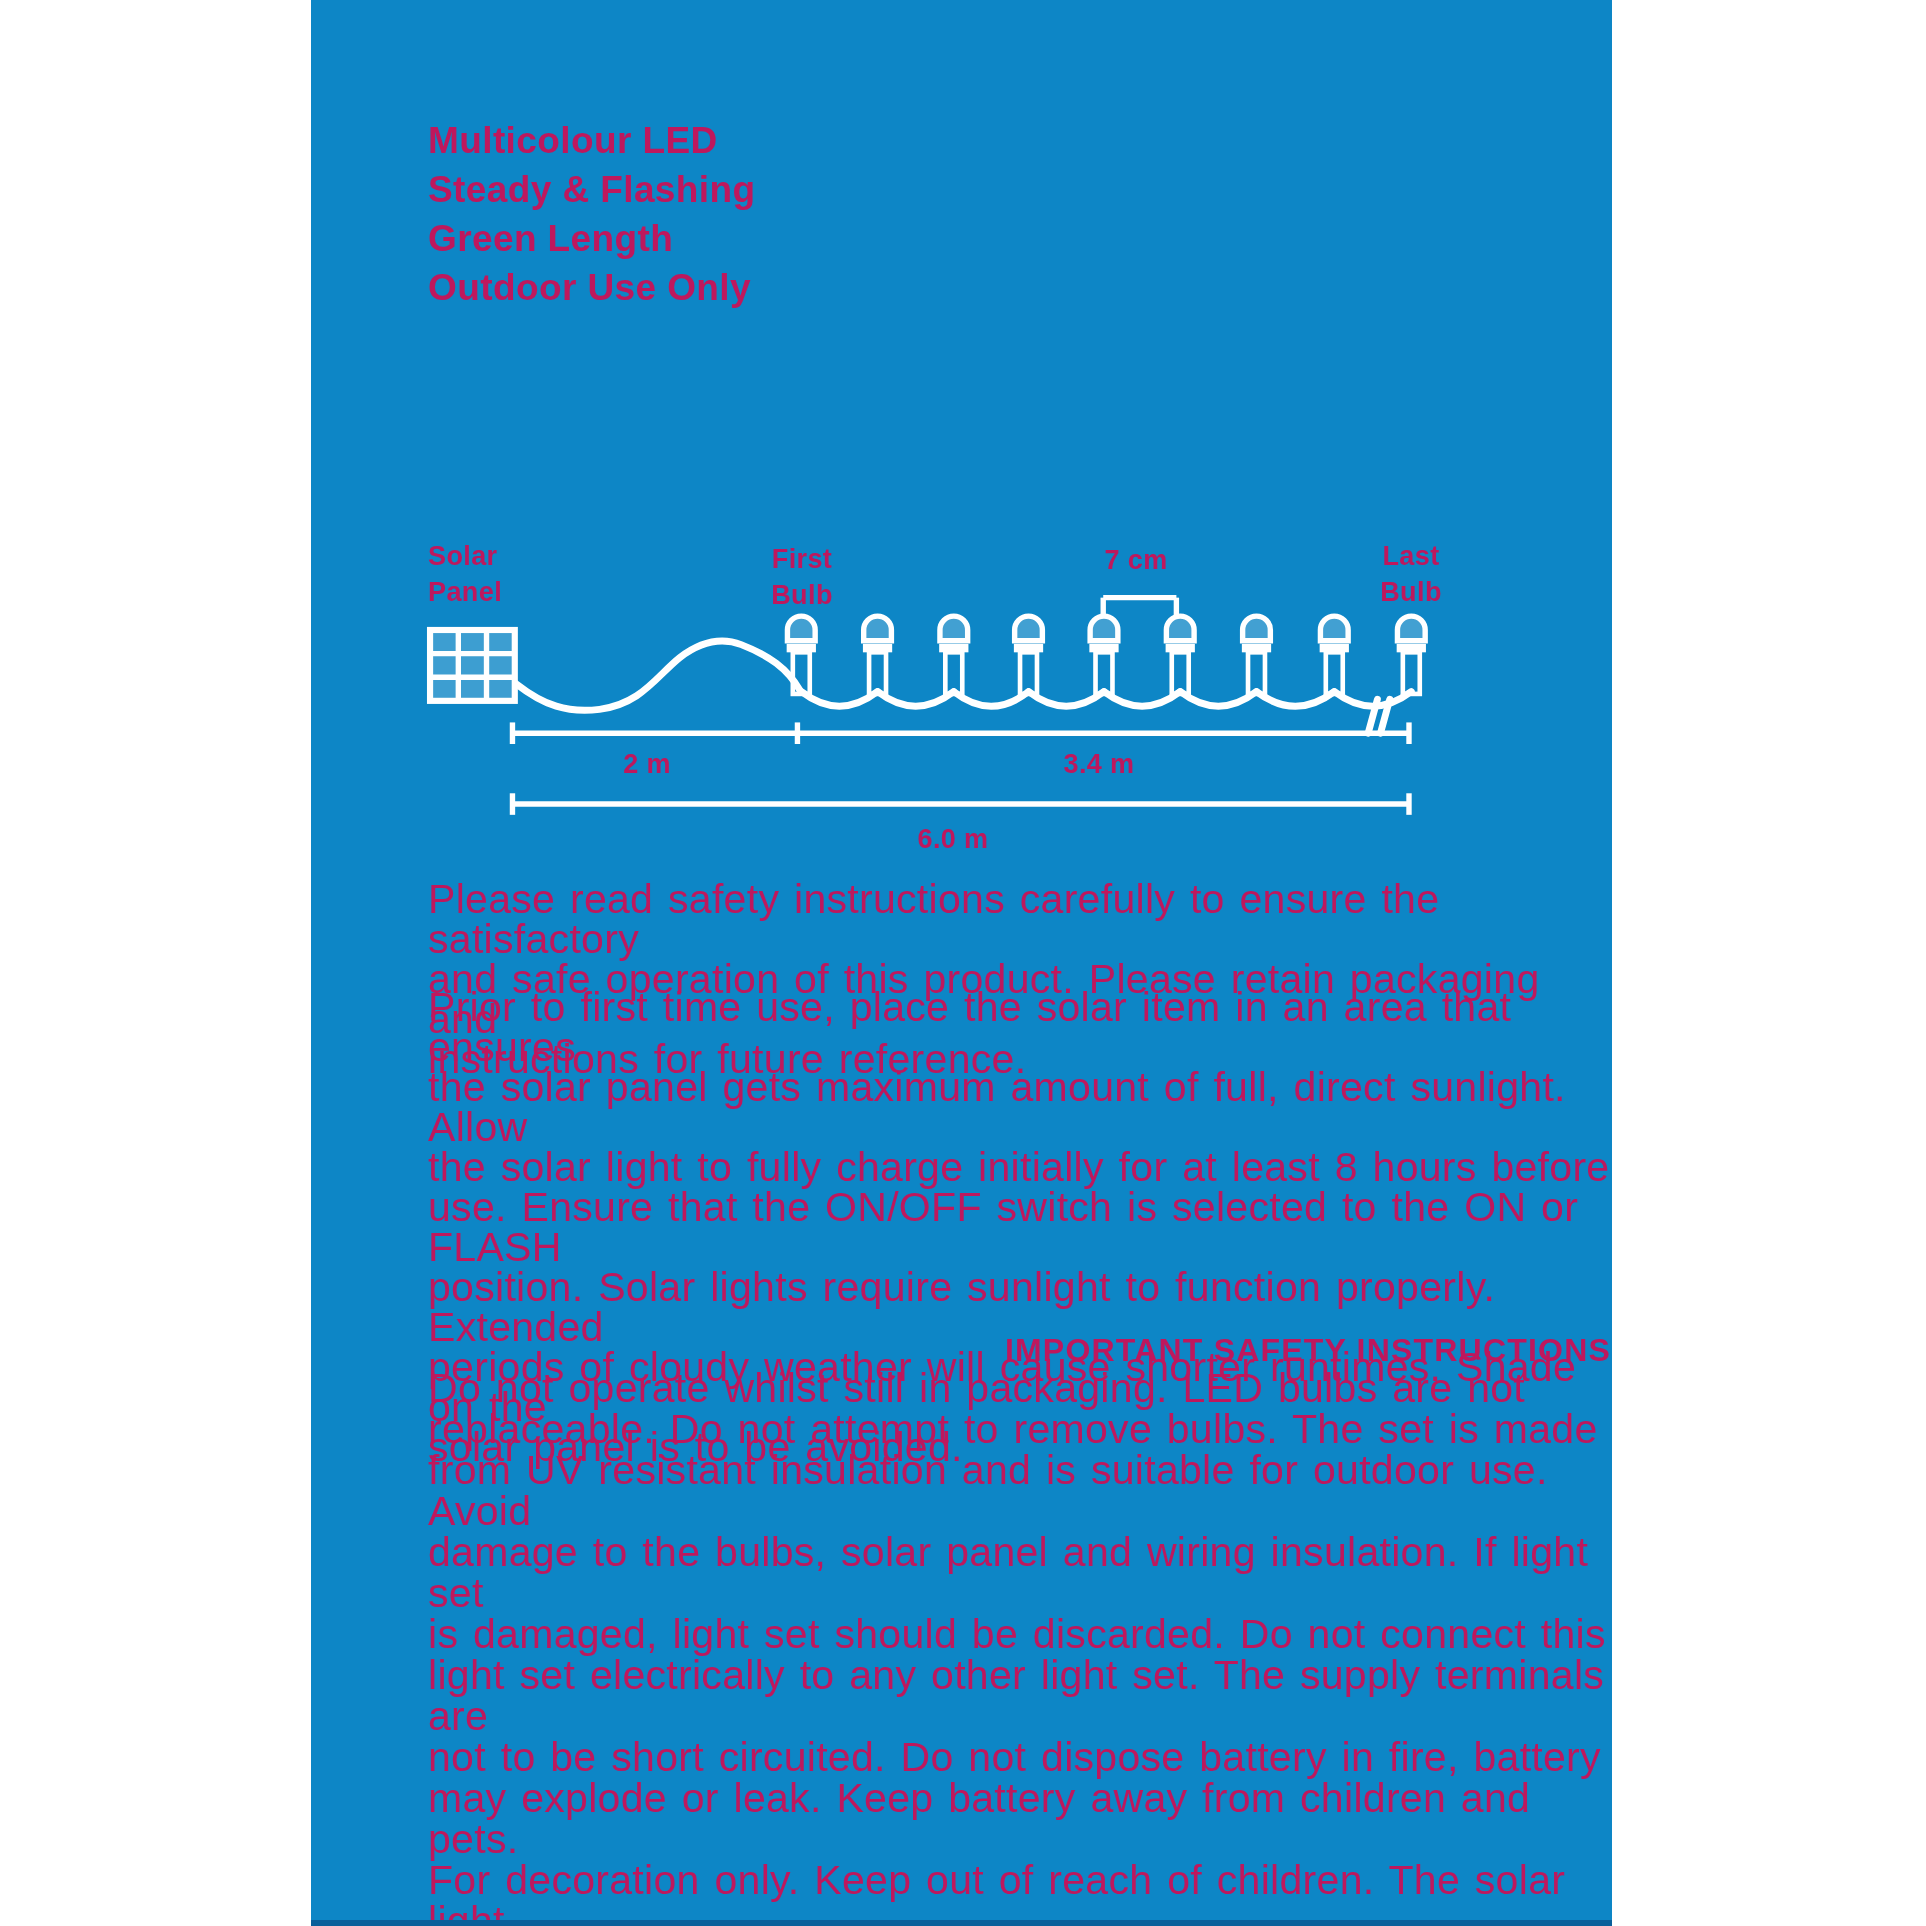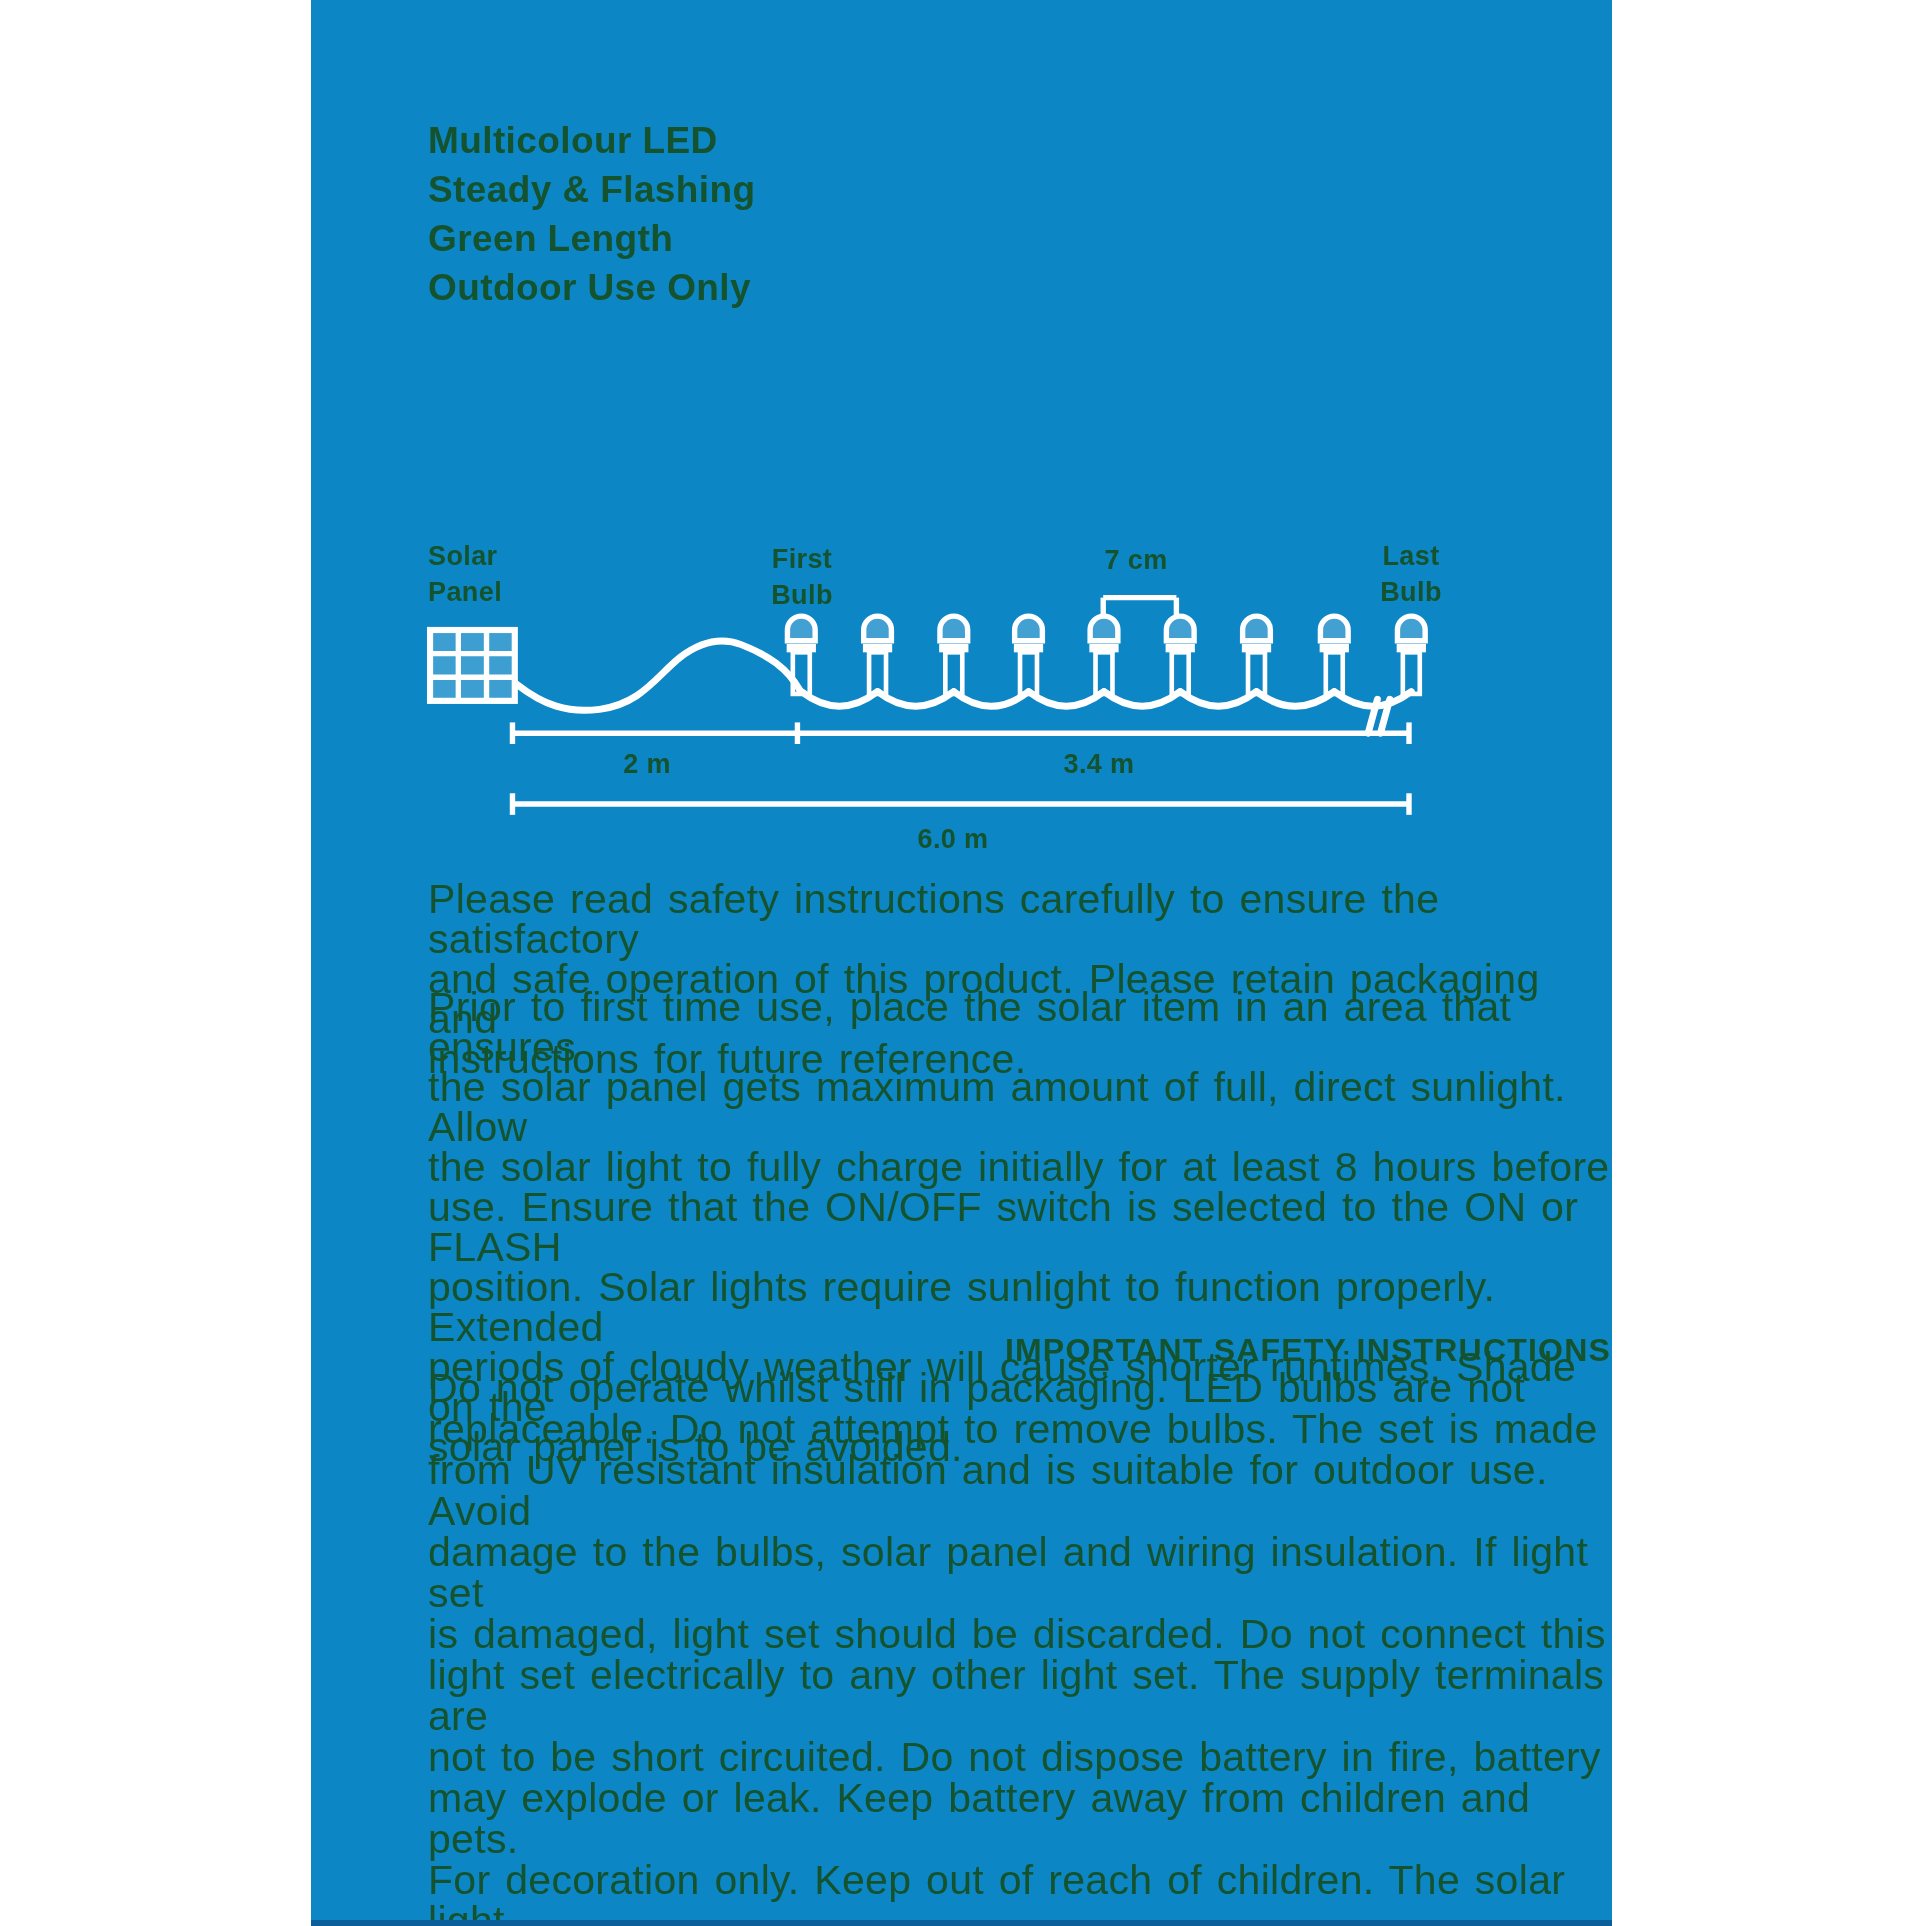--- a/index.html
+++ b/index.html
@@ -8,21 +8,21 @@
     font-family:"Liberation Sans", sans-serif;overflow:hidden;
   }
   .panel{
     position:absolute;left:311px;top:0;width:1301px;height:1926px;
     background:#0d86c6;
   }
   .bottom-strip{
     position:absolute;left:311px;top:1920px;width:1301px;height:6.2px;
     background:#0a5f9a;
   }
-  .abs{position:absolute;color:#14532d;}
+  .abs{position:absolute;color:#be185d;}
   .specs{
     left:428px;top:116px;
     font-size:37px;line-height:49px;font-weight:bold;letter-spacing:0.4px;
   }
   .diagram-svg{position:absolute;left:311px;top:516px;width:1301px;height:362px;}
   .dlabel{
     font-size:27px;line-height:36px;font-weight:bold;letter-spacing:0.4px;
     white-space:pre-line;
   }
   .center{text-align:center;}

